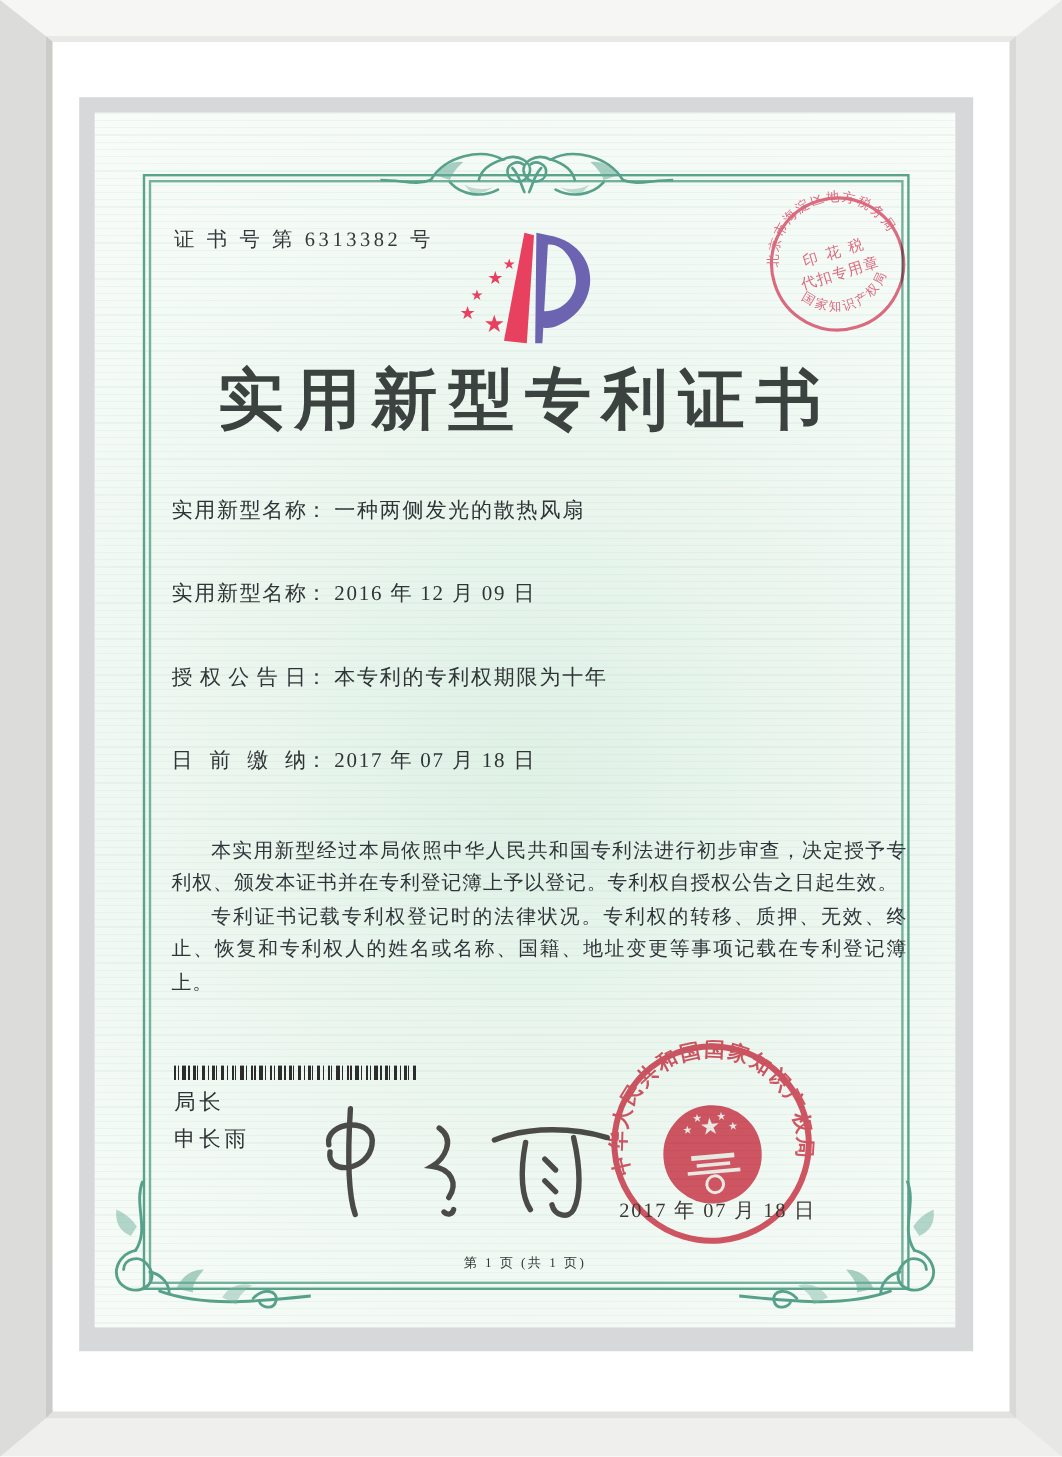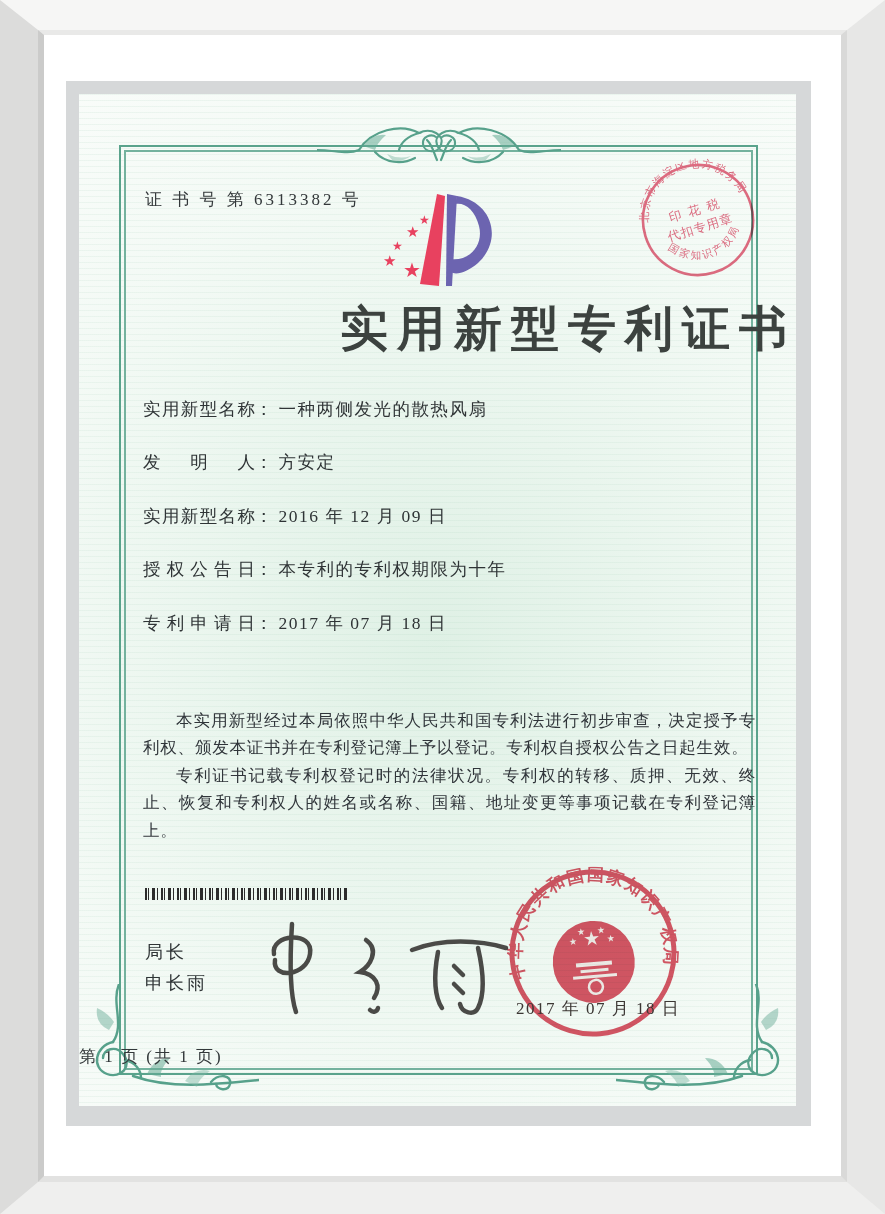--- a/index.html
+++ b/index.html
@@ -33,49 +33,49 @@
   .orn{position:absolute;color:#57a18b;}
   .orn-top{left:238px;top:16px;}
   .orn-bl{left:10px;top:890px;}
   .orn-br{right:10px;top:890px;}
 
   .cert-number{position:absolute;left:66px;top:94px;font-size:17px;letter-spacing:3px;color:#33383a;}
 
   .logo{position:absolute;left:296px;top:88px;}
   .tax-stamp{position:absolute;left:559px;top:66px;transform:rotate(-17deg);opacity:.92;mix-blend-mode:multiply;}
 
-  .title{position:absolute;left:0;right:0;top:203px;text-align:right;
-         font-size:48px;font-weight:700;letter-spacing:9px;color:#3c423f;}
+  .title{position:absolute;left:0;right:0;top:203px;text-align:center;
+         font-size:55px;font-weight:700;letter-spacing:9px;color:#3c423f;}
 
   .fields{position:absolute;left:64px;top:303px;right:40px;font-size:17.5px;color:#2f3436;}
-  .field-row{height:53.4px;white-space:nowrap;}
+  .field-row{height:53.4px;white-space:nowrap;margin-top:16px;}
   .f-label{display:inline-block;width:112px;text-align:justify;text-align-last:justify;}
   .f-colon{display:inline-block;margin-right:6px;}
   .f-value{letter-spacing:1.5px;}
 
-  .paragraphs{position:absolute;left:64px;top:601px;width:613px;color:#30353a;margin-top:12px;}
+  .paragraphs{position:absolute;left:64px;top:601px;width:613px;color:#30353a;}
   .paragraphs p{margin:0;text-indent:2em;font-size:16.5px;line-height:27.4px;
                 text-align:justify;letter-spacing:0.8px;}
 
   .barcode{position:absolute;left:66px;top:794px;width:203px;height:12px;
     background:repeating-linear-gradient(90deg,
       #2c2c2c 0 2px,transparent 2px 3px,
       #2c2c2c 3px 4px,transparent 4px 7px,
       #2c2c2c 7px 10px,transparent 10px 12px,
       #2c2c2c 12px 13px,transparent 13px 16px);}
 
-  .signer{position:absolute;left:66px;top:843px;font-size:18px;line-height:31px;color:#2f3436;letter-spacing:3px;}
+  .signer{position:absolute;left:66px;top:811px;font-size:18px;line-height:31px;color:#2f3436;letter-spacing:3px;font-family:Liberation Mono, monospace;}
   .autograph{position:absolute;left:183px;top:824px;}
 
   .office-seal{position:absolute;left:428px;top:773px;transform:rotate(-5deg);
                opacity:.9;mix-blend-mode:multiply;}
   .issue-date{position:absolute;left:437px;top:903px;font-size:17px;letter-spacing:1.5px;color:#3c3734;z-index:5;}
 
-  .footer{position:absolute;left:0;right:0;top:951px;text-align:left;
-          font-size:17px;letter-spacing:2px;color:#33383a;}
+  .footer{position:absolute;left:0;right:0;top:951px;text-align:center;
+          font-size:11px;letter-spacing:2px;color:#33383a;}
 
   svg text{font-family:"Liberation Serif","DejaVu Serif",serif;}
   .star{font-family:"DejaVu Sans",sans-serif;}
 </style>
 </head>
 <body>
 
 <svg width="0" height="0" style="position:absolute" aria-hidden="true">
   <defs>
     <g id="half-scroll" stroke="#57a18b" stroke-width="2.2" fill="none" stroke-linecap="round">
@@ -150,30 +150,27 @@
               <text x="60" y="72" font-size="12.5" fill="#e4607a" text-anchor="middle" letter-spacing="1">代扣专用章</text>
             </svg>
 
             <div class="title">实用新型专利证书</div>
 
             <div class="fields">
               <div class="field-row">
                 <span class="f-label">实用新型名称</span><span class="f-colon">：</span><span class="f-value">一种两侧发光的散热风扇</span>
               </div>
               <div class="field-row">
-                <span class="f-label">发明人</span><span class="f-colon">：</span><span class="f-value">方安定</span>
-              </div>
-              <div class="field-row">
                 <span class="f-label">实用新型名称</span><span class="f-colon">：</span><span class="f-value">2016 年 12 月 09 日</span>
               </div>
               <div class="field-row">
                 <span class="f-label">授权公告日</span><span class="f-colon">：</span><span class="f-value">本专利的专利权期限为十年</span>
               </div>
               <div class="field-row">
-                <span class="f-label">专利申请日</span><span class="f-colon">：</span><span class="f-value">2017 年 07 月 18 日</span>
+                <span class="f-label">日前缴纳</span><span class="f-colon">：</span><span class="f-value">2017 年 07 月 18 日</span>
               </div>
             </div>
 
             <div class="paragraphs">
               <p>本实用新型经过本局依照中华人民共和国专利法进行初步审查，决定授予专利权、颁发本证书并在专利登记簿上予以登记。专利权自授权公告之日起生效。</p>
               <p>专利证书记载专利权登记时的法律状况。专利权的转移、质押、无效、终止、恢复和专利权人的姓名或名称、国籍、地址变更等事项记载在专利登记簿上。</p>
             </div>
 
             <div class="barcode"></div>
 

